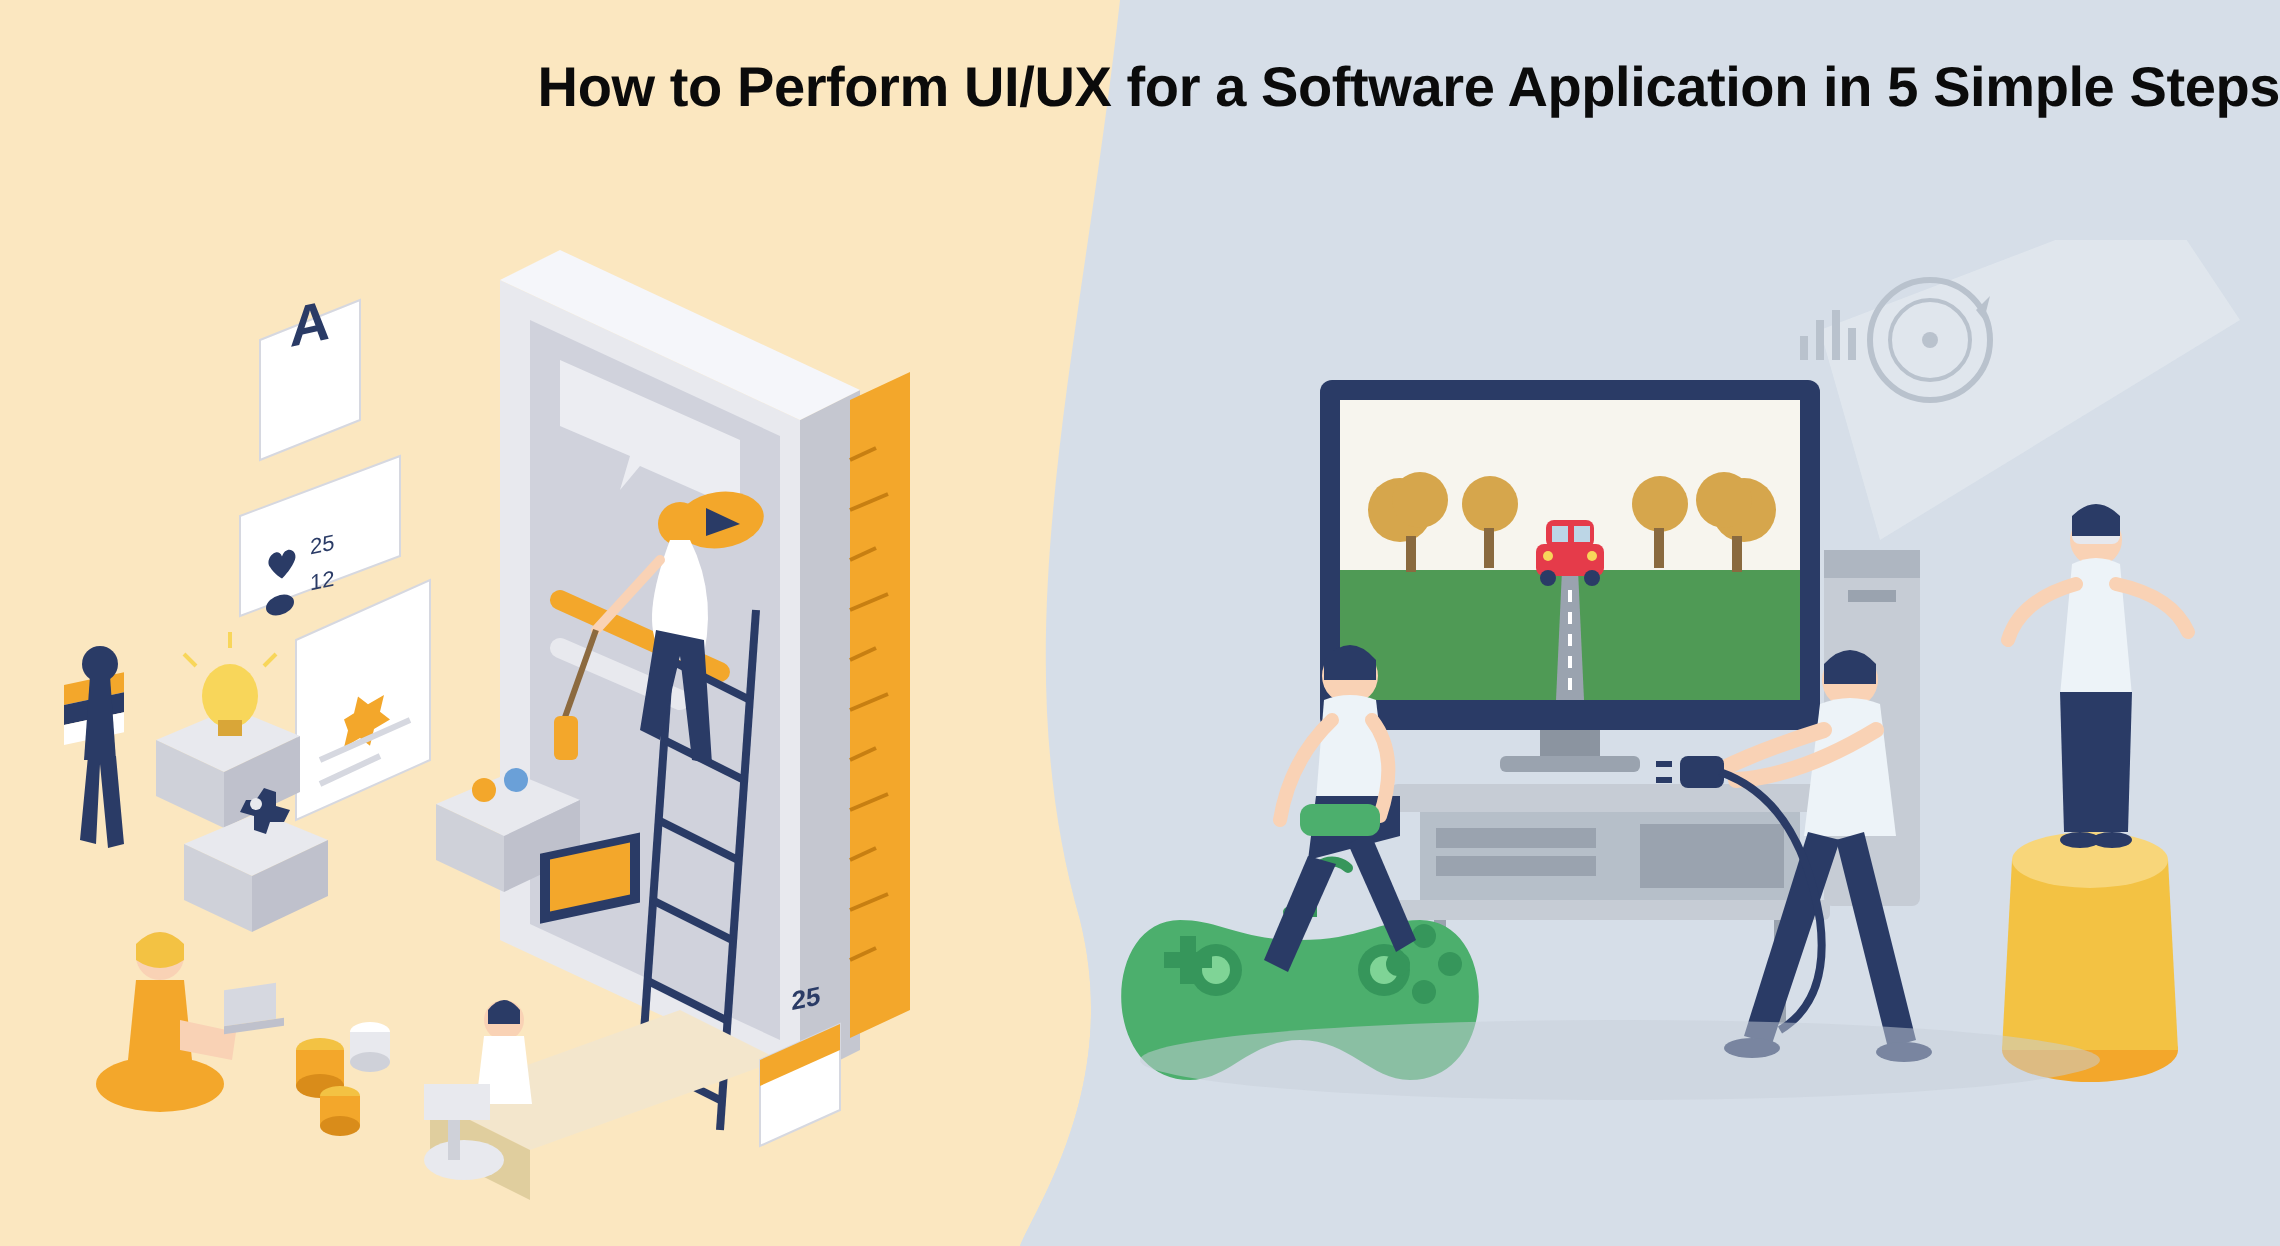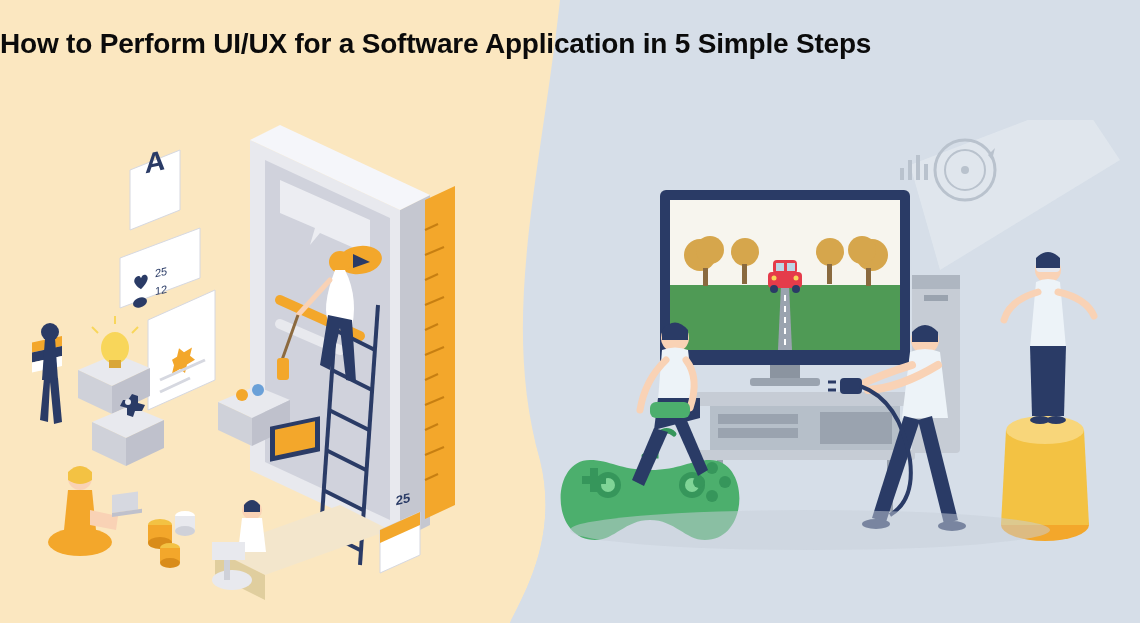--- a/index.html
+++ b/index.html
@@ -14,26 +14,27 @@
       width: 1140px;
       height: 623px;
       position: relative;
       background: linear-gradient(105deg, #fbe7c0 0%, #fbe7c0 48%, #d6dee8 52%, #d6dee8 100%);
     }
     .title {
       position: absolute;
       top: 28px;
       left: 0;
       right: 0;
-      text-align: left;
+      text-align: right;
       font-size: 28px;
       font-weight: 700;
       color: #0b0b0b;
       letter-spacing: -0.2px;
       z-index: 100;
+      padding-left: 36px;
     }
     .wave-divider {
       position: absolute;
       top: 0;
       left: 0;
       width: 1140px;
       height: 623px;
       z-index: 0;
     }
     

